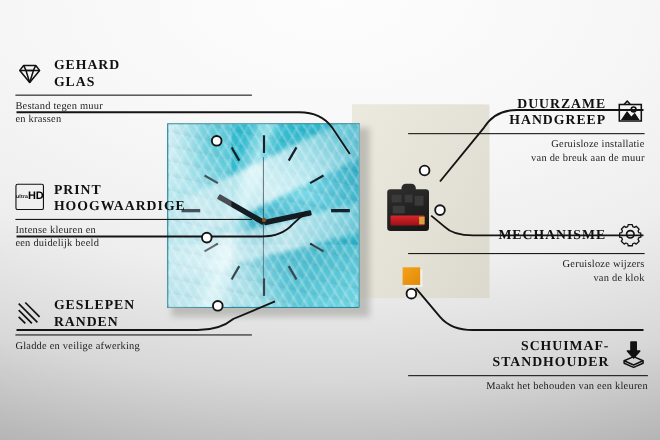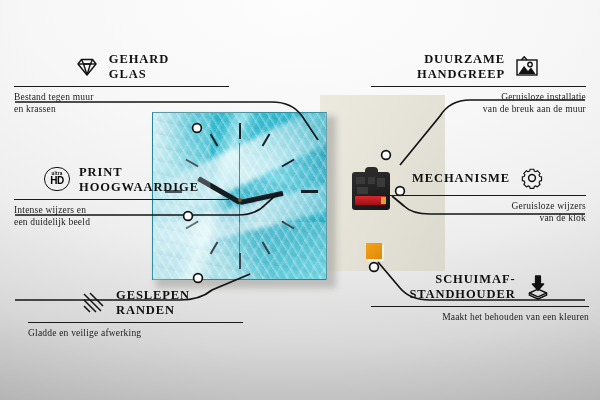--- a/index.html
+++ b/index.html
@@ -88,35 +88,35 @@
   .spacer{
     position:absolute; left:366px; top:243px; width:16px; height:16px;
     background:linear-gradient(140deg,#f6a218,#e08a08);
     box-shadow:2px 2px 0 rgba(255,255,255,.55);
   }
 
   
   .cal{ position:absolute; width:215px; }
   .cal.left{ text-align:left; }
   .cal.right{ text-align:right; }
-  .cal .head{ display:flex; align-items:center; gap:9px;justify-content:center; }
-  .cal.right .head{ justify-content:center; }
+  .cal .head{ display:flex; align-items:center; gap:9px; }
+  .cal.right .head{ justify-content:flex-end;margin-top:35px; }
   .cal .ttl{
     font-size:12.5px; font-weight:700; letter-spacing:.9px; color:#111;
     line-height:15px; text-transform:uppercase;
   }
   .cal .rule{ height:1px; background:#1a1a1a; margin:4px 0 4px; width:100%; }
   .cal .sub{
     font-size:9.5px; line-height:12px; color:#1c1c1c; letter-spacing:.2px;
   }
   .ico{ width:26px; height:26px; flex:0 0 26px; }
   .ico svg{ display:block; width:26px; height:26px; }
   .hd-box{
-    width:26px; height:24px; border:1.6px solid #111; border-radius:12px;
-    display:flex; flex-direction:column; align-items:center; justify-content:center; line-height:1;
+    width:26px; height:24px; border:1.6px solid #111; border-radius:2px;
+    display:flex; flex-direction:row; align-items:center; justify-content:center; line-height:1;
   }
   .hd-box .u{ font-size:4.6px; font-weight:700; letter-spacing:.2px; font-family:"Liberation Sans",sans-serif; }
   .hd-box .h{ font-size:10px; font-weight:700; font-family:"Liberation Sans",sans-serif; letter-spacing:-.3px;}
 
   .lines{ position:absolute; inset:0; pointer-events:none; }
 </style>
 </head>
 <body>
 
 <div class="stage">
@@ -215,25 +215,25 @@
           <span class="u">ultra</span>
           <span class="h">HD</span>
         </span>
       </span>
       <div>
         <div class="ttl">PRINT</div>
         <div class="ttl">HOOGWAARDIGE</div>
       </div>
     </div>
     <div class="rule"></div>
-    <div class="sub">Intense wijzers en</div>
+    <div class="sub">Intense kleuren en</div>
     <div class="sub">een duidelijk beeld</div>
   </div>
 
-  <div class="cal left" style="left:14px; top:288px;margin-left:14px;">
+  <div class="cal left" style="left:14px; top:270px;">
     <div class="head">
       <span class="ico">
         <svg viewBox="0 0 26 26">
             <g stroke="#111" stroke-width="1.5">
           <path d="M3 4 L20 21"></path>
               <path d="M3 10 L15 22"></path>
               <path d="M3 16 L9 22"></path>
               <path d="M9 3 L22 16"></path>
         </g>
           </svg>

